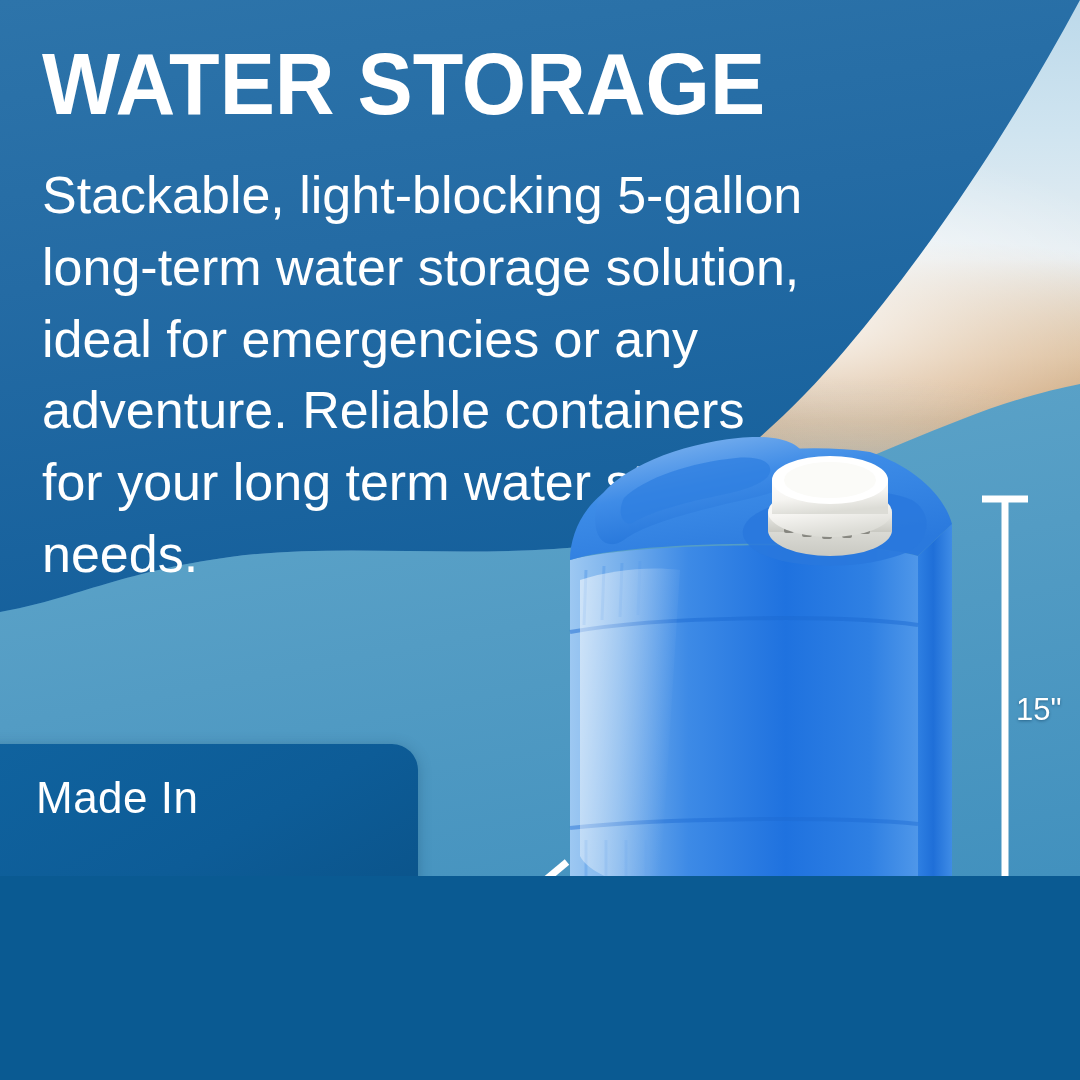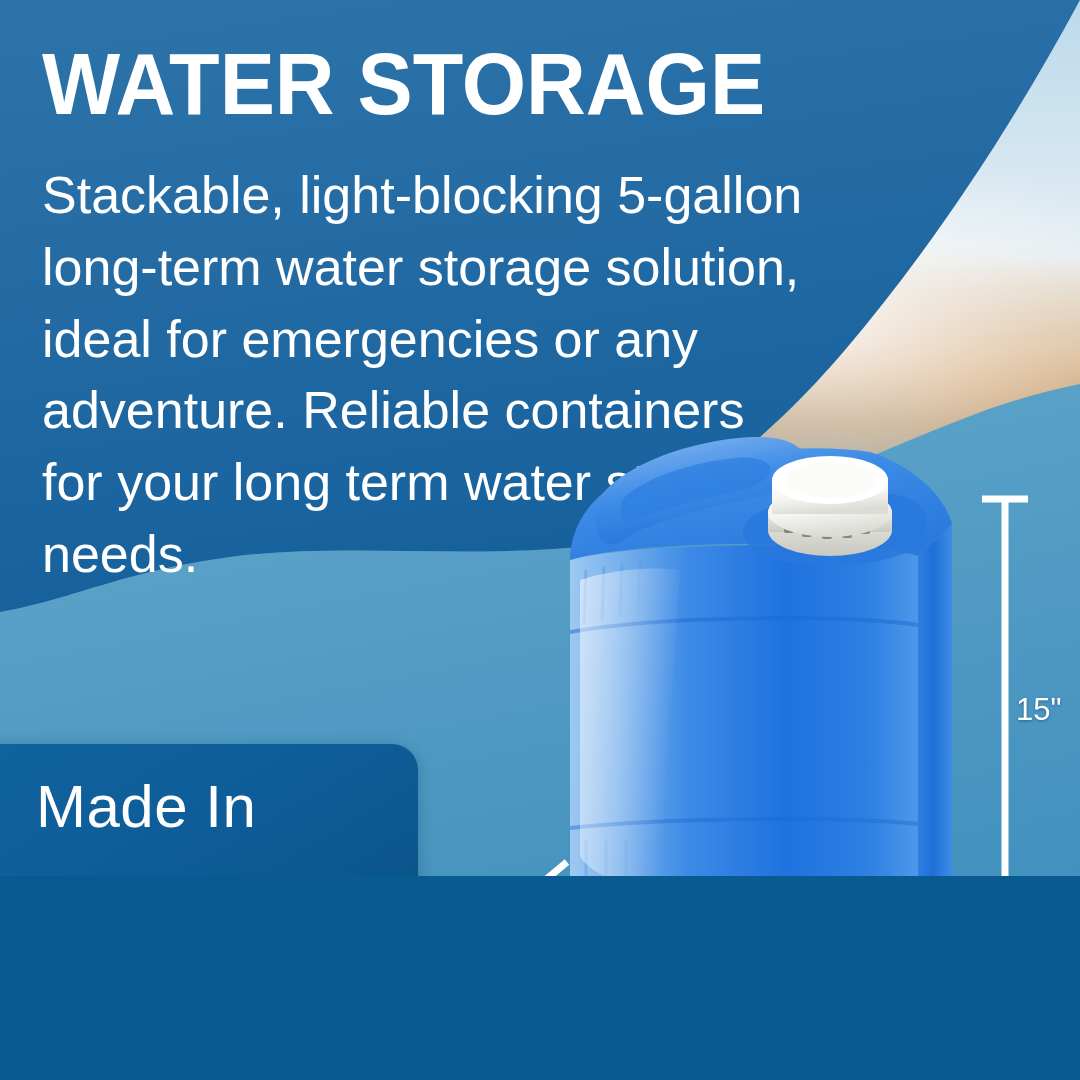--- a/index.html
+++ b/index.html
@@ -70,21 +70,21 @@
   #usa-badge{
     position:absolute;left:-40px;top:744px;
     width:458px;height:188px;
     border-radius:0 26px 26px 0;
     background:linear-gradient(150deg,#10639f 0%,#0d5c97 55%,#0a5288 100%);
     box-shadow:0 2px 14px rgba(4,44,74,.25);
   }
   #usa-badge-text{
     position:absolute;left:76px;top:28px;
     color:#ffffff;
-    font-size:60px;
+    font-size:44px;
     line-height:1.16;
     font-weight:normal;
     letter-spacing:.5px;
   }
   #usa-badge-text span{display:block;}
 
   
   #can{position:absolute;left:540px;top:420px;width:450px;height:560px;}
   .dim-label{
     position:absolute;

